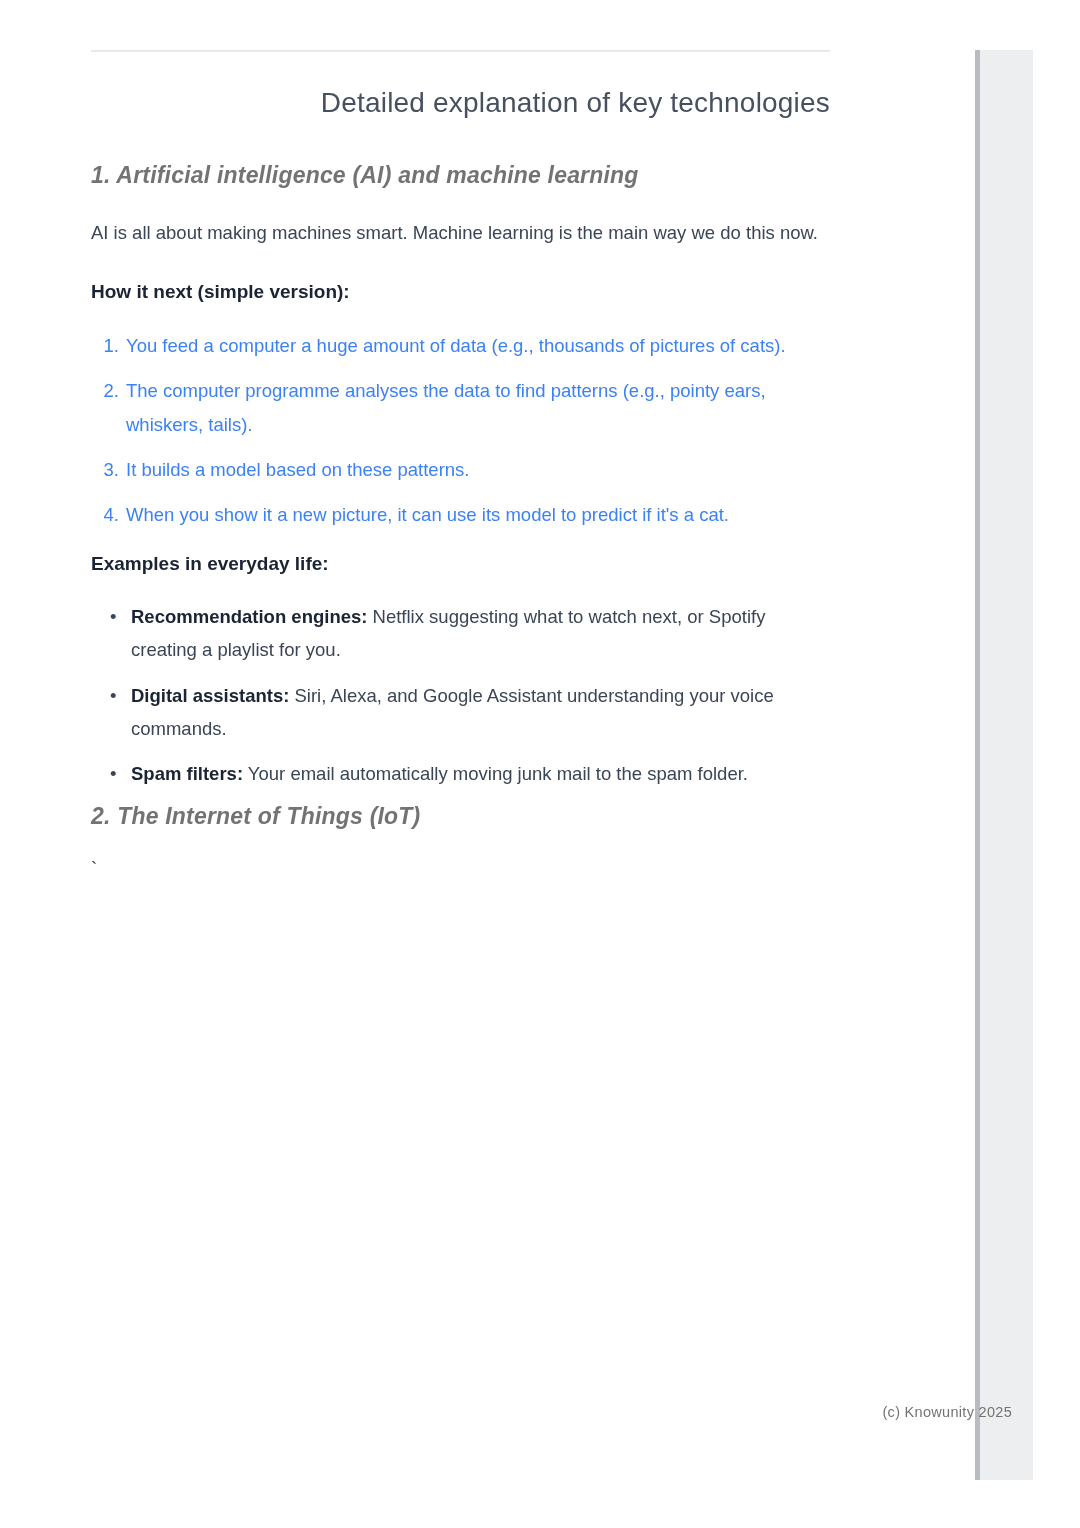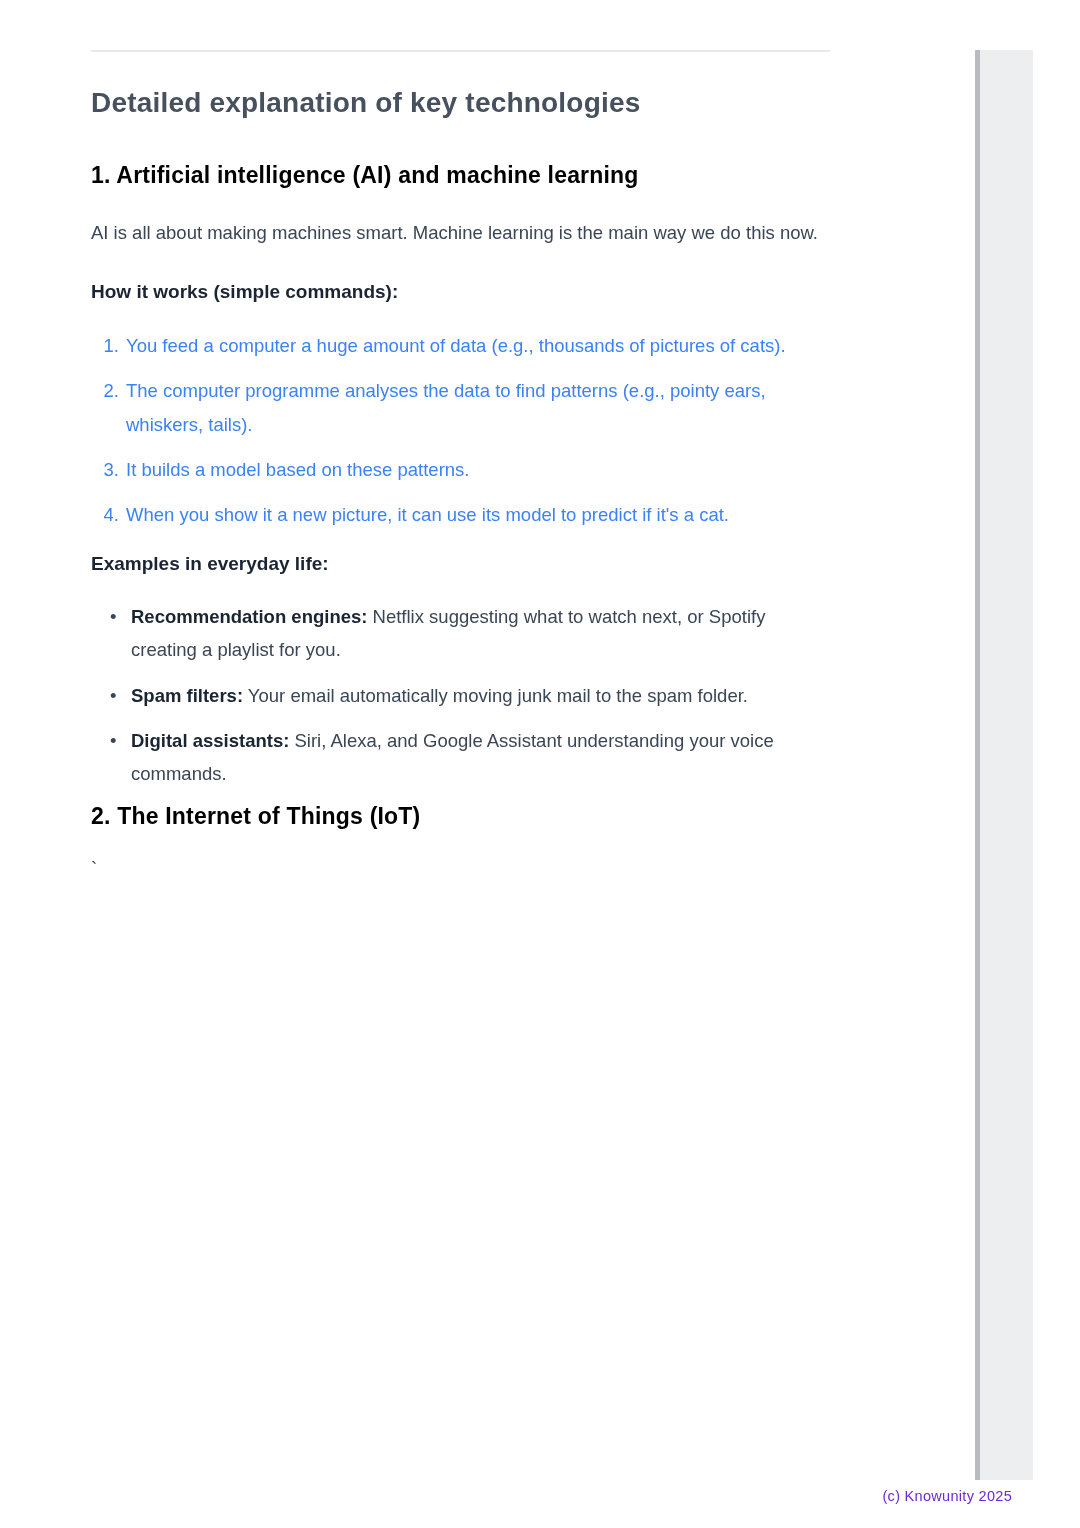--- a/index.html
+++ b/index.html
@@ -39,32 +39,34 @@
     position: absolute;
     left: 91px;
     top: 60px;
     width: 739px;
   }
 
   .doc-title {
     margin: 26px 0 0 0;
     font-size: 28px;
     line-height: 1.2;
-    font-weight: 700;
+    font-weight: 400;
     color: #47505e;
     letter-spacing: 0.2px;
+    text-align: right;
   }
 
   .section-heading {
     margin: 42px 0 0 0;
     font-size: 23px;
     line-height: 1.2;
     font-weight: 700;
-    color: #000000;
+    color: #737373;
     letter-spacing: 0.2px;
+    font-style: italic;
   }
   .section-heading.second {
     margin-top: 11px;
   }
 
   .intro-para {
     margin: 26px 0 0 0;
     font-size: 18.5px;
     line-height: 1.9;
     text-align: justify;
@@ -121,57 +123,57 @@
   .stray-char {
     margin: 28px 0 0 0;
     font-size: 18.5px;
     line-height: 1.2;
     color: #3a4555;
   }
 
   .copyright {
     position: absolute;
     right: 68px;
-    top: 1488px;
+    top: 1404px;
     font-size: 14.5px;
-    color: #6d28d9;
+    color: #737373;
     letter-spacing: 0.3px;
     z-index: 2;
   }
 </style>
 </head>
 <body>
 
 <div class="top-rule"></div>
 
 <div class="content">
 
   <h1 class="doc-title">Detailed explanation of key technologies</h1>
 
   <h2 class="section-heading">1. Artificial intelligence (AI) and machine learning</h2>
 
   <p class="intro-para">AI is all about making machines smart. Machine learning is the main way we do this now.</p>
 
-  <h3 class="sub-heading">How it works (simple commands):</h3>
+  <h3 class="sub-heading">How it next (simple version):</h3>
 
   <ol class="numbered-list">
 
   <li><span>You feed a computer a huge amount of data (e.g., thousands of pictures of cats).</span></li>
       <li><span>The computer programme analyses the data to find patterns (e.g., pointy ears, whiskers, tails).</span></li>
       <li><span>It builds a model based on these patterns.</span></li>
       <li><span>When you show it a new picture, it can use its model to predict if it's a cat.</span></li>
     </ol>
 
   <h3 class="sub-heading examples">Examples in everyday life:</h3>
 
   <ul class="bullet-list">
 
   <li><strong>Recommendation engines:</strong><span> Netflix suggesting what to watch next, or Spotify creating a playlist for you.</span></li>
+      <li><strong>Digital assistants:</strong><span> Siri, Alexa, and Google Assistant understanding your voice commands.</span></li>
       <li><strong>Spam filters:</strong><span> Your email automatically moving junk mail to the spam folder.</span></li>
-      <li><strong>Digital assistants:</strong><span> Siri, Alexa, and Google Assistant understanding your voice commands.</span></li>
     </ul>
 
   <h2 class="section-heading second">2. The Internet of Things (IoT)</h2>
 
 
   <p class="stray-char">`</p>
 
 </div>
 
 <div class="copyright">(c) Knowunity 2025</div>

